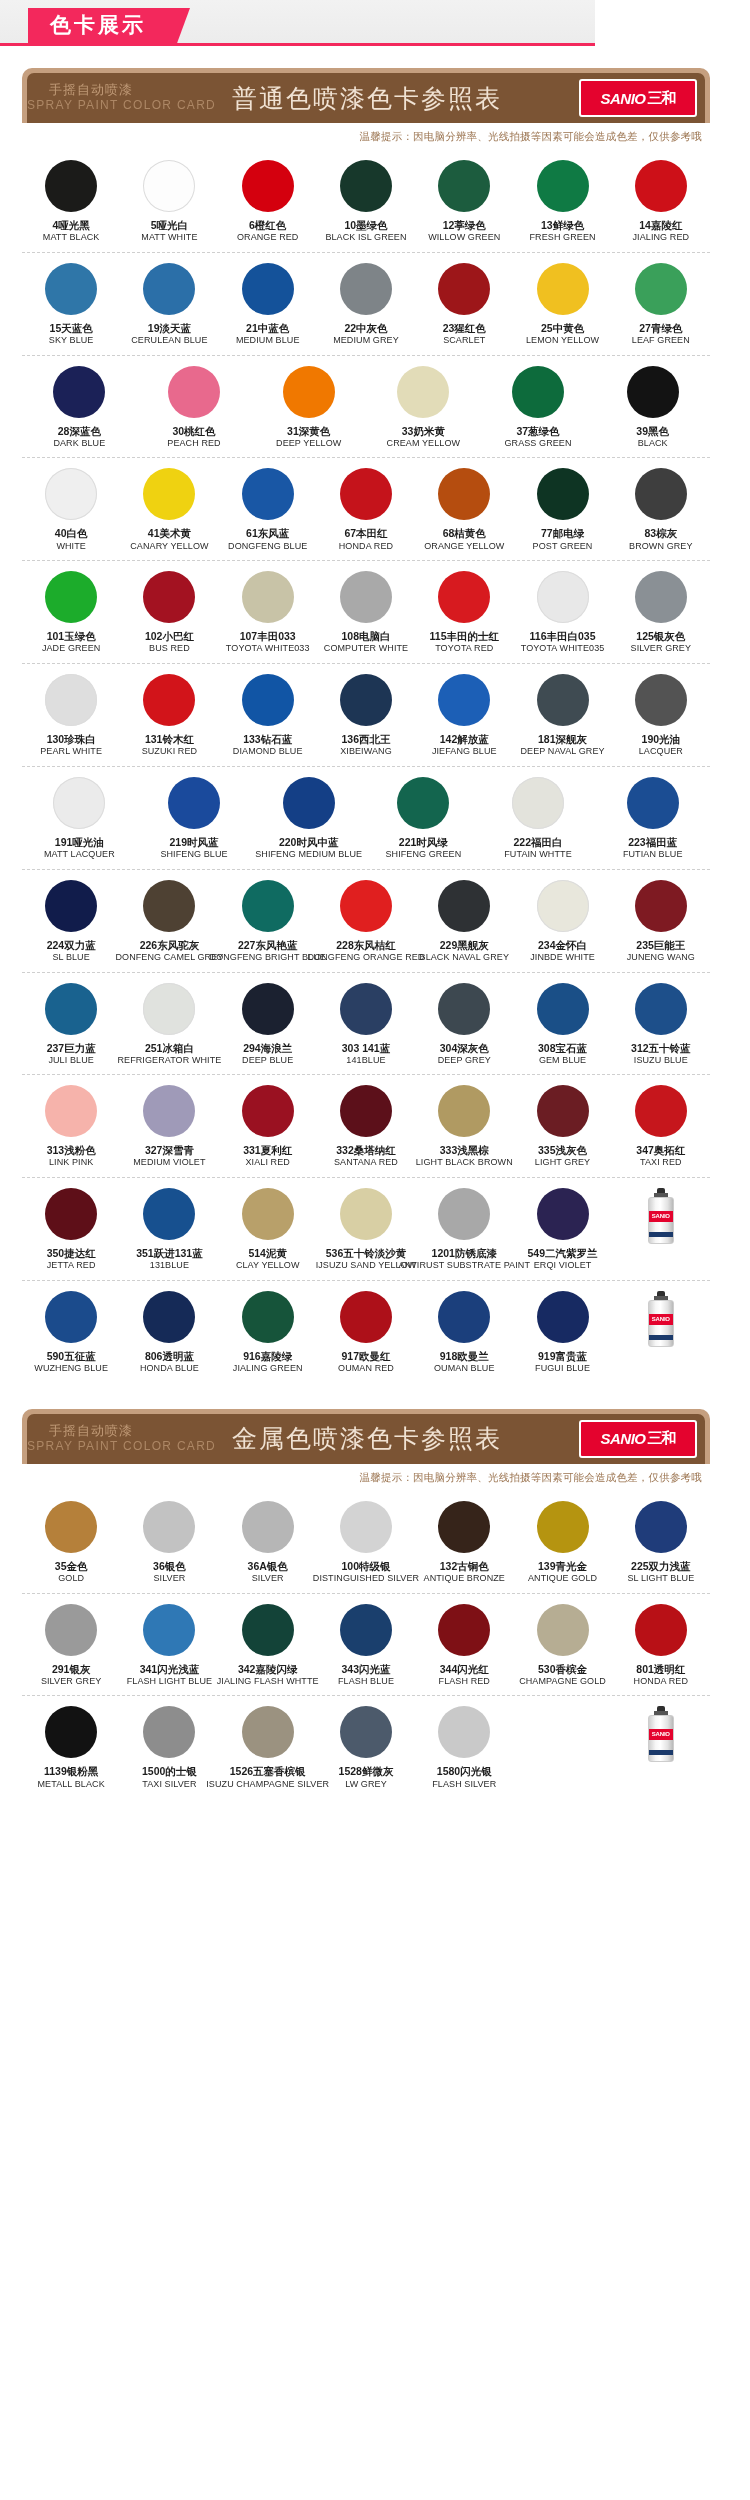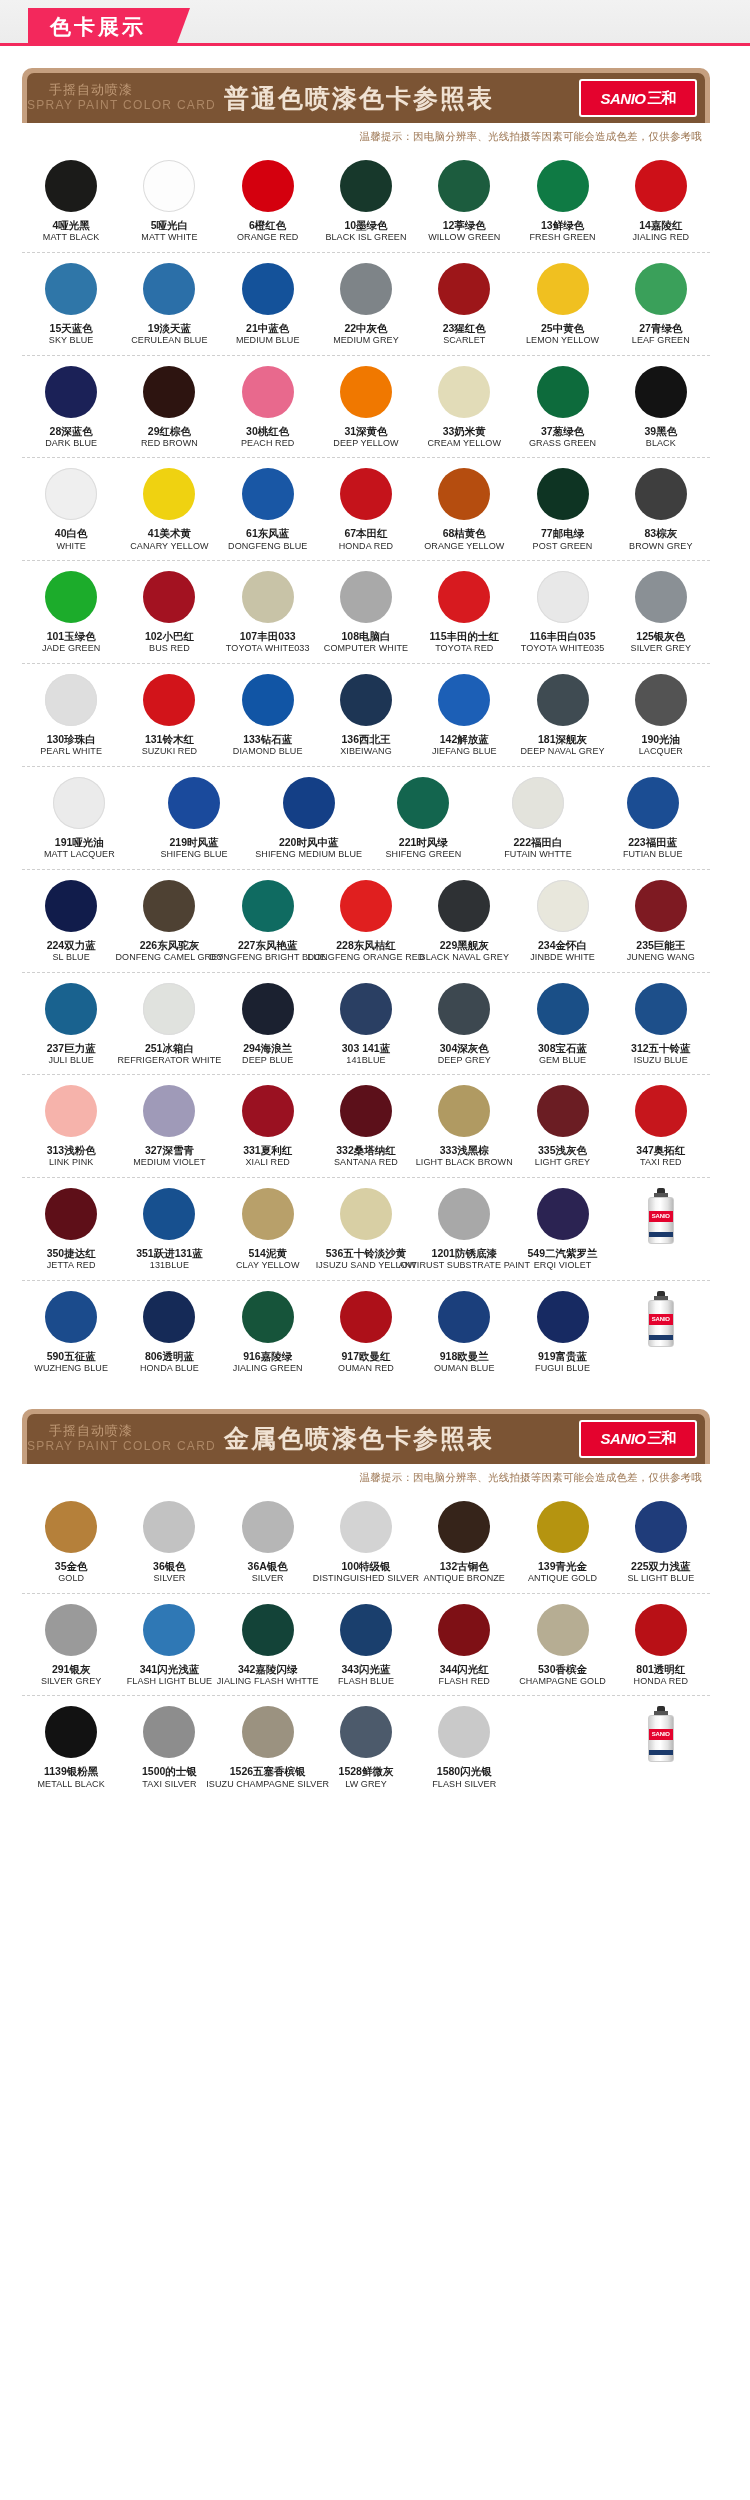--- a/index.html
+++ b/index.html
@@ -8,23 +8,24 @@
     width:750px;
     background:#ffffff;
     font-family:"Liberation Sans","DejaVu Sans",sans-serif;
     -webkit-font-smoothing:antialiased;
   }
 
   
   .tabbar{
     position:relative;
     height:46px;
-    width:750px;
+    width:595px;
     background:linear-gradient(#f2f2f2,#ececec);
     border-bottom:3px solid #f3285c;
+    font-family:Liberation Mono, monospace;
   }
   .tabbar .tab{
     position:absolute;
     left:28px; top:8px;
     height:38px;
     padding:0 30px 0 22px;
     background:#f3285c;
     color:#fff;
     font-size:21px;
     font-weight:bold;
@@ -70,24 +71,24 @@
     line-height:1.15;
   }
   .band-en-small{
     color:#ad8765;
     font-size:12px;
     letter-spacing:1.3px;
     line-height:1.2;
     white-space:nowrap;
   }
   .band-title{
-    margin-left:8px;
+    margin-left:16px;
     color:#f0e2d3;
     font-size:25px;
-    font-weight:bold;
+    font-weight:normal;
     letter-spacing:2px;
     white-space:nowrap;
   }
   .logo{
     position:absolute;
     right:8px; top:6px;
     width:118px; height:38px;
     background:#e4032e;
     border:2px solid #fff;
     border-radius:3px;
@@ -294,25 +295,20 @@
             <div class="en">LEAF GREEN</div>
           </div>
         </div>
         <div class="row">
           <div class="cell">
             <div class="dot" style="background:#1b2157"></div>
             <div class="cn">28深蓝色</div>
             <div class="en">DARK BLUE</div>
           </div>
           <div class="cell">
-            <div class="dot" style="background:#2d1410"></div>
-            <div class="cn">29红棕色</div>
-            <div class="en">RED BROWN</div>
-          </div>
-          <div class="cell">
             <div class="dot" style="background:#e8698d"></div>
             <div class="cn">30桃红色</div>
             <div class="en">PEACH RED</div>
           </div>
           <div class="cell">
             <div class="dot" style="background:#f07800"></div>
             <div class="cn">31深黄色</div>
             <div class="en">DEEP YELLOW</div>
           </div>
           <div class="cell">

